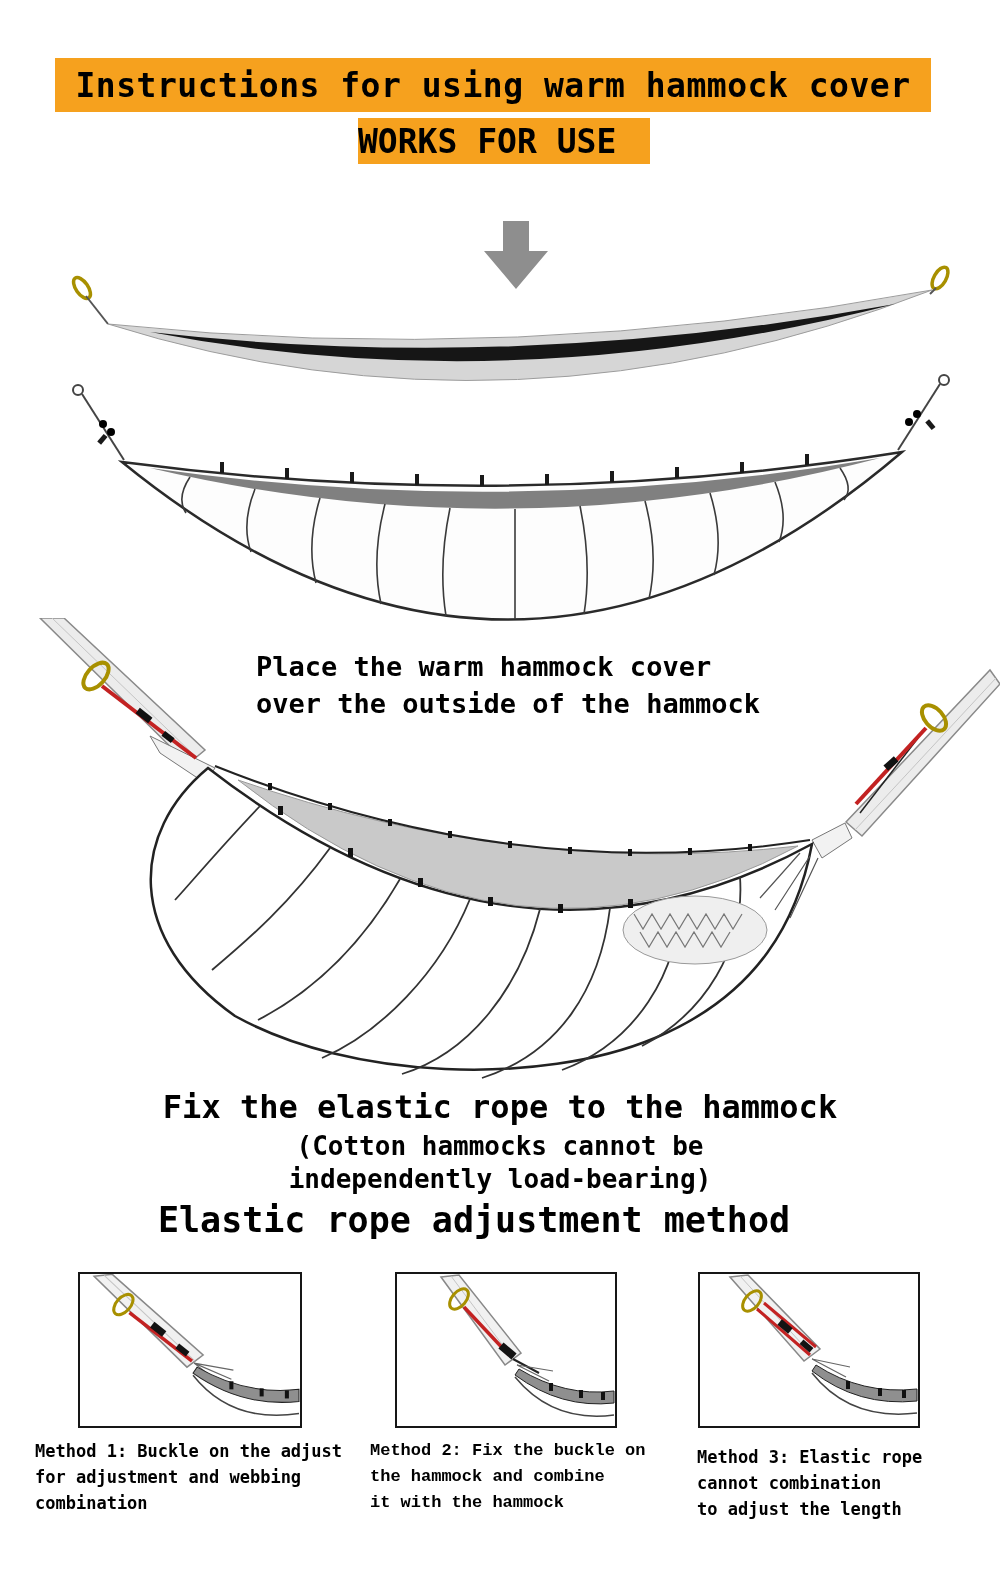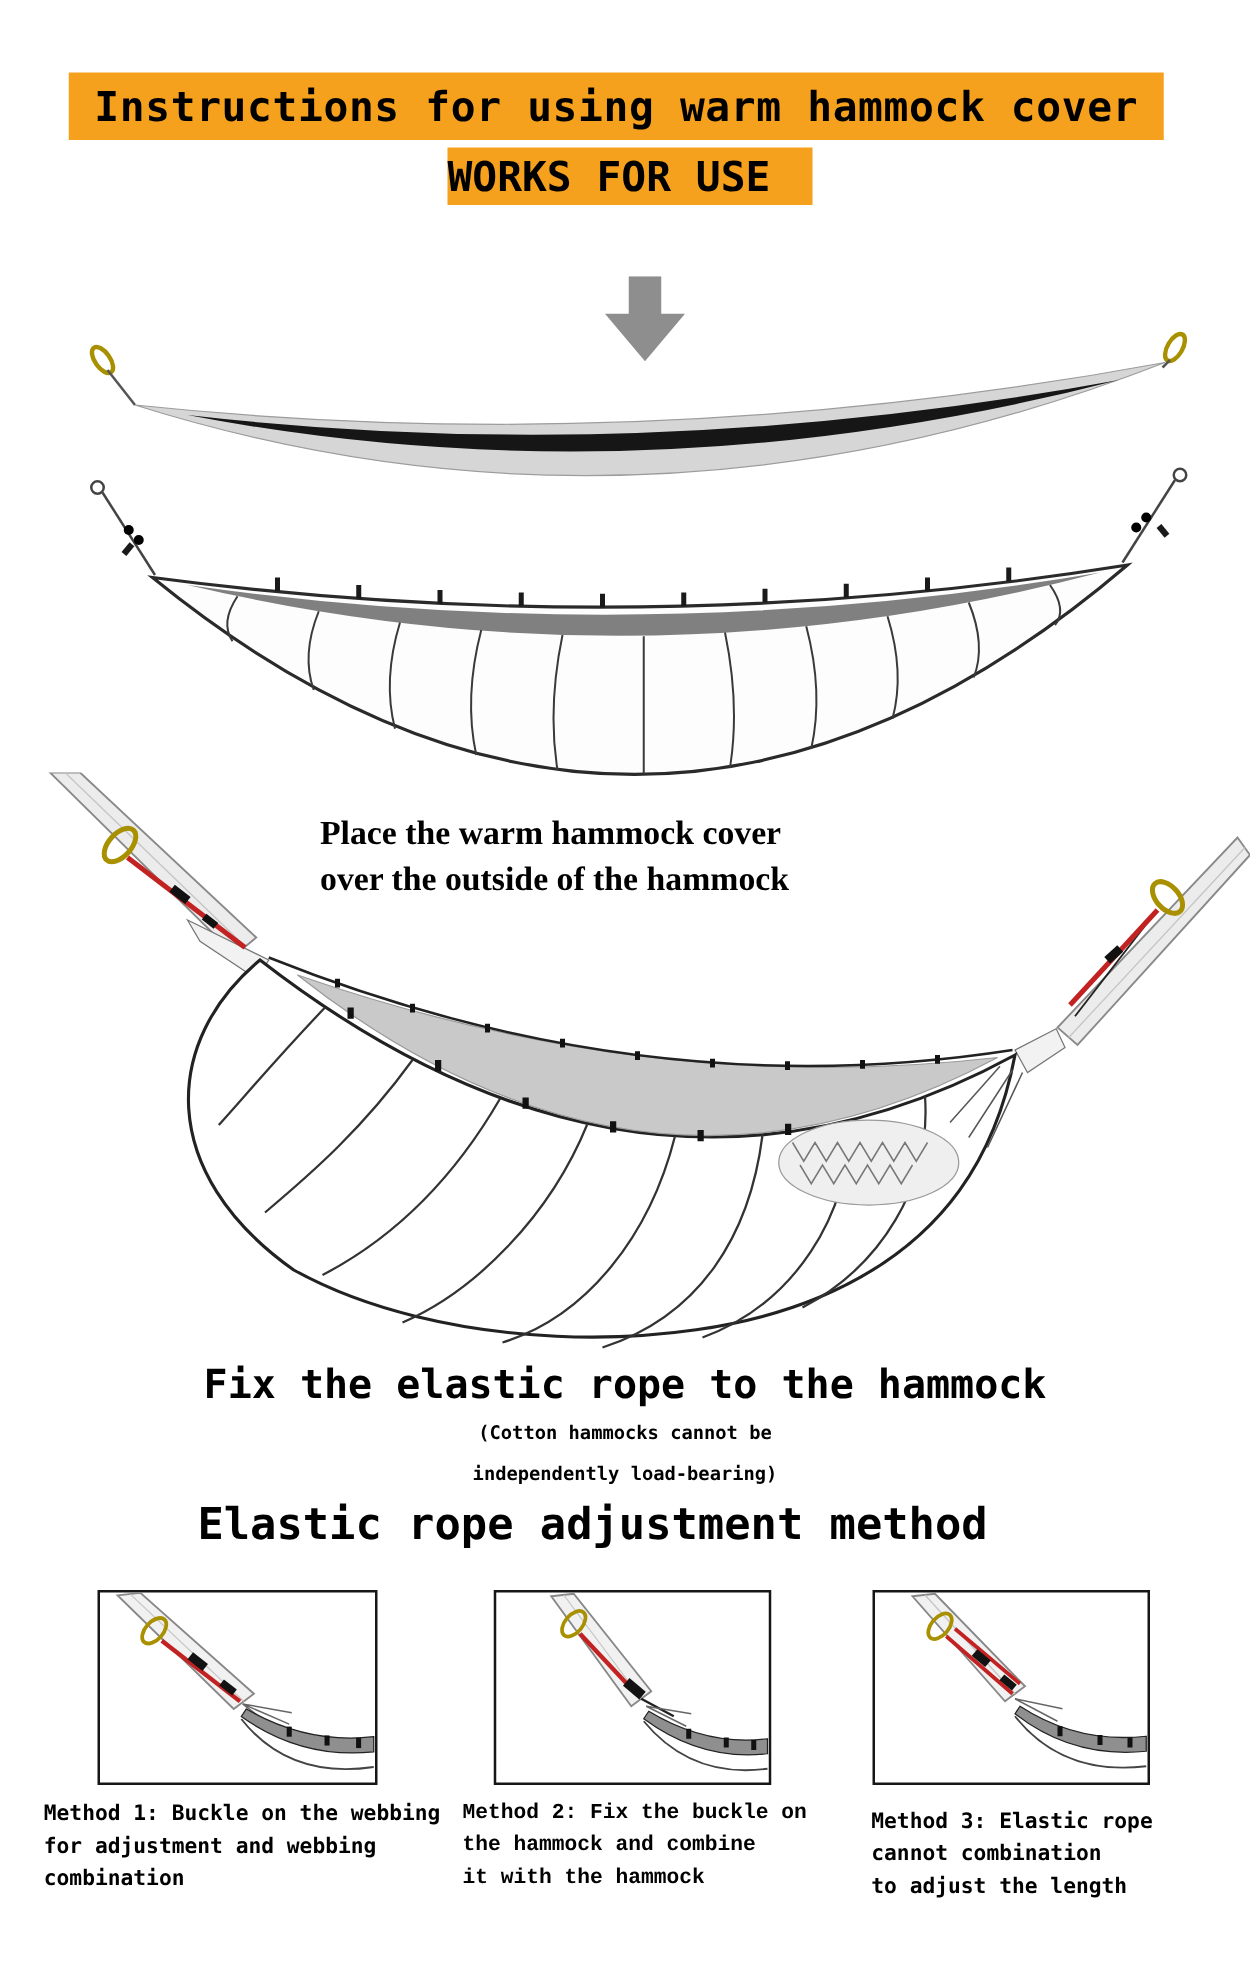--- a/index.html
+++ b/index.html
@@ -9,23 +9,23 @@
 
   .title-banner { position:absolute; left:55px; top:38px; width:876px; height:54px; background:#F6A11E;
                   display:flex; align-items:center; justify-content:center; font-size:33px; letter-spacing:.5px; white-space:nowrap;margin-top:20px; }
   .subtitle-banner { position:absolute; left:358px; top:118px; width:292px; height:46px; background:#F6A11E;
                   display:flex; align-items:center; font-size:33px; white-space:nowrap; }
 
   .down-arrow { position:absolute; left:456px; top:221px; width:120px; height:70px; }
   .illo1 { position:absolute; left:0; top:262px; width:1000px; height:380px; }
   .illo2 { position:absolute; left:0; top:618px; width:1000px; height:470px; }
 
-  .caption1 { position:absolute; left:256px; top:648px; font-size:27px; line-height:37px;font-family:Liberation Serif, serif; }
+  .caption1 { position:absolute; left:256px; top:648px; font-size:27px; line-height:37px; }
   .caption2 { position:absolute; left:0; top:1088px; width:1000px; text-align:center; font-size:32px; }
-  .note     { position:absolute; left:0; top:1130px; width:1000px; text-align:center; font-size:15px; line-height:33px; }
+  .note     { position:absolute; left:0; top:1130px; width:1000px; text-align:center; font-size:26px; line-height:33px; }
   .methods-heading { position:absolute; left:0; top:1200px; width:948px; text-align:center; font-size:35px; margin:0; }
 
   .method-box { position:absolute; top:1272px; height:156px; background:#fff; border:2px solid #161616; }
   .box1 { left:78px;  width:224px; }
   .box2 { left:395px; width:222px; }
   .box3 { left:698px; width:222px; }
   .method-box svg { width:100%; height:100%; display:block; }
 
   .method-caption { position:absolute; font-size:17px; line-height:26px; }
   .mc1 { left:35px;  top:1438px; width:350px; }
@@ -250,21 +250,21 @@
       <g fill="#111">
         <rect x="146" y="106" width="4" height="8"></rect>
           <rect x="178" y="113" width="4" height="8"></rect>
           <rect x="202" y="115" width="4" height="8"></rect>
       </g>
       <path d="M112,98 Q150,146 217,138" stroke="#444" stroke-width="1.5" fill="none"></path>
     </svg>
   </div>
 
   <div class="method-caption mc1">
-    <div>Method 1: Buckle on the webbing</div>
+    <div>Method 1: Buckle on the adjust</div>
     <div>for adjustment and webbing</div>
     <div>combination</div>
   </div>
   <div class="method-caption mc2">
     <div>Method 2: Fix the buckle on</div>
     <div>the hammock and combine</div>
     <div>it with the hammock</div>
   </div>
   <div class="method-caption mc3">
     <div>Method 3: Elastic rope</div>

